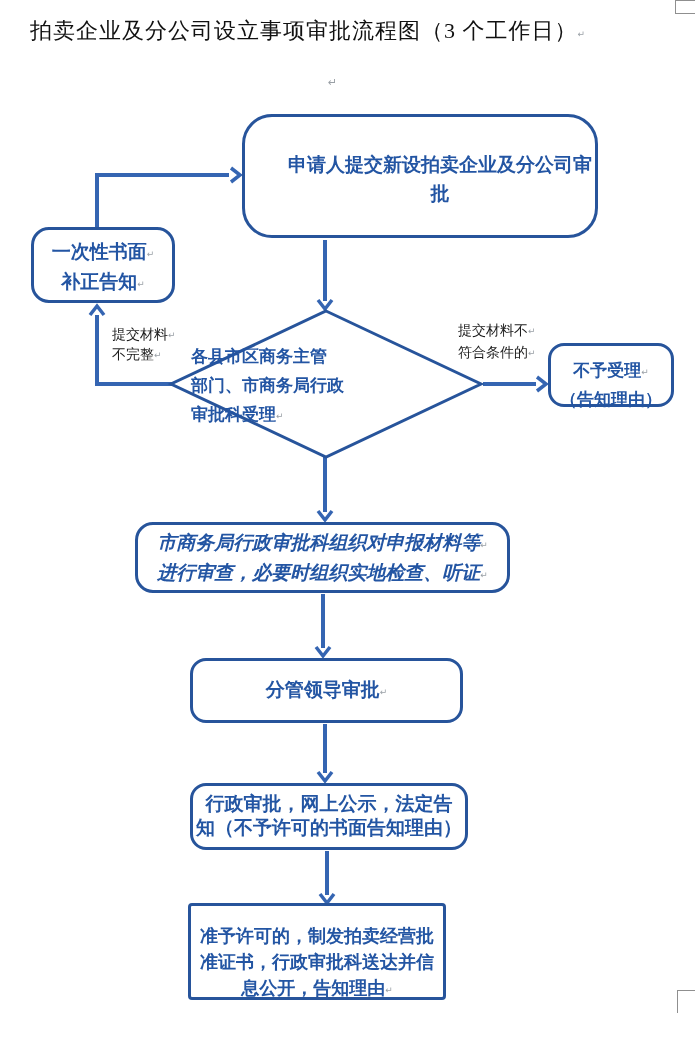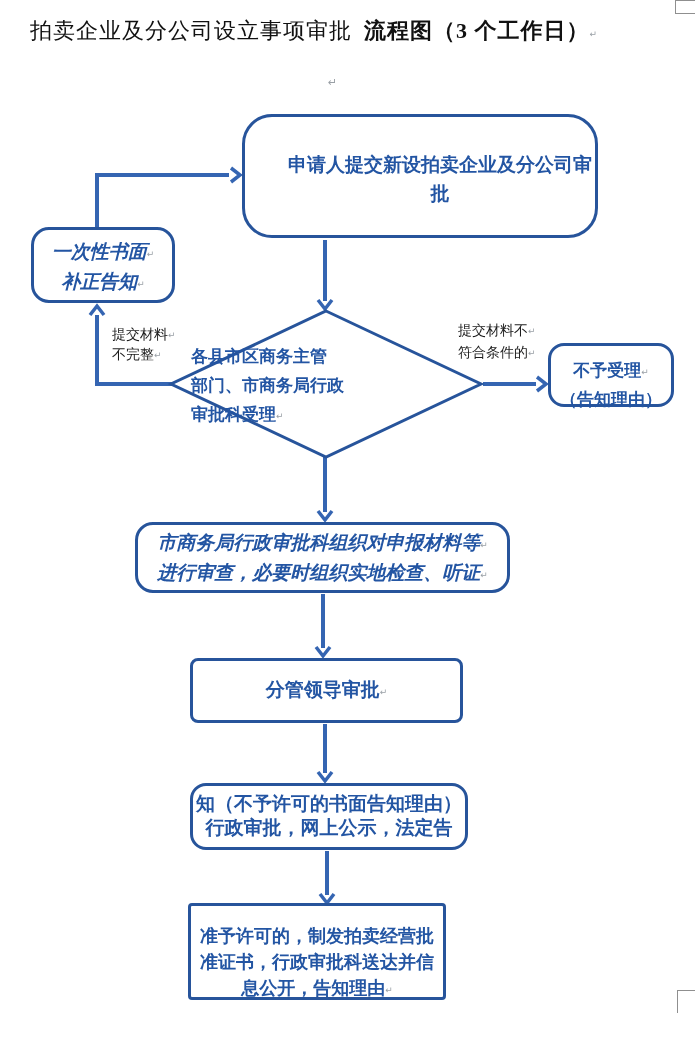--- a/index.html
+++ b/index.html
@@ -6,42 +6,42 @@
   #page {
     position:relative; width:695px; height:1049px; background:#ffffff;
     overflow:hidden; font-family:"Liberation Sans", sans-serif;
   }
   
   #doc-title {
     position:absolute; left:30px; top:16px; width:640px;
     font-family:"Liberation Serif", serif; font-size:22px; color:#111;
     letter-spacing:1px; white-space:nowrap; z-index:2;
   }
-  #doc-title .bold { font-weight:bold;margin-left:12px; }
+  #doc-title .bold { font-weight:normal; }
   
   .pmark {
     font-family:"DejaVu Sans", sans-serif; font-weight:normal;
     font-size:9px; color:#9aa0a6; vertical-align:1px;
   }
   #pmark-floating { position:absolute; left:328px; top:76px; font-size:11px; z-index:2; }
   
   #connector-layer { position:absolute; left:0; top:0; z-index:1; }
   .connector { stroke:#3565B2; stroke-width:4; fill:none; }
   .arrowhead { stroke:#3565B2; stroke-width:3.5; fill:none; }
   .diamond-shape { fill:#ffffff; stroke:#27549B; stroke-width:3; }
   
   .node {
     position:absolute; box-sizing:border-box; background:#ffffff;
     border:3px solid #27549B; color:#2355A3; font-weight:bold;
     text-align:center; z-index:2; font-family:"Liberation Sans", sans-serif;
   }
   #node-submit     { left:242px; top:114px; width:356px; height:124px; border-radius:30px; font-size:19px; line-height:29px; padding-top:33px;padding-left:40px; }
-  #node-supplement { left:31px;  top:227px; width:144px; height:76px;  border-radius:18px; font-size:19px; line-height:27px; padding-top:8px;font-style:italic; }
+  #node-supplement { left:31px;  top:227px; width:144px; height:76px;  border-radius:18px; font-size:19px; line-height:27px; padding-top:8px; }
   #node-review     { left:135px; top:522px; width:375px; height:71px;  border-radius:18px; font-size:19px; line-height:27px; padding-top:4px;font-style:italic; }
-  #node-leader     { left:190px; top:658px; width:273px; height:65px;  border-radius:8px; font-size:19px; line-height:58px; }
+  #node-leader     { left:190px; top:658px; width:273px; height:65px;  border-radius:16px; font-size:19px; line-height:58px; }
   #node-approve    { left:190px; top:783px; width:278px; height:67px;  border-radius:16px; font-size:19px; line-height:24px; padding-top:6px; }
   #node-issue      { left:188px; top:903px; width:258px; height:97px;  border-radius:4px; font-size:18px; line-height:26px; padding-top:17px; }
   #node-reject     { left:548px; top:343px; width:126px; height:64px;  border-radius:16px; font-size:17px; line-height:27px; padding-top:11px; }
   #diamond-text {
     position:absolute; left:191px; top:342px; width:270px; 
     font-size:17px; line-height:29px; font-weight:bold; color:#2355A3; z-index:2;
   }
   
   .flow-label {
     position:absolute; font-family:"Liberation Serif", serif;
@@ -122,22 +122,22 @@
   </div>
 
   <div id="node-review" class="node">
     <div><span>市商务局行政审批科组织对申报材料等</span><span class="pmark">↵</span></div>
     <div><span>进行审查，必要时组织实地检查、听证</span><span class="pmark">↵</span></div>
   </div>
 
   <div id="node-leader" class="node"><span>分管领导审批</span><span class="pmark">↵</span></div>
 
   <div id="node-approve" class="node">
+    <div><span>行政审批，网上公示，法定告</span></div>
     <div><span>知（不予许可的书面告知理由）</span></div>
-    <div><span>行政审批，网上公示，法定告</span></div>
   </div>
 
   <div id="node-issue" class="node">
     <div><span>准予许可的，制发拍卖经营批</span></div>
     <div><span>准证书，行政审批科送达并信</span></div>
     <div><span>息公开，告知理由</span><span class="pmark">↵</span></div>
   </div>
 
   <div id="label-incomplete" class="flow-label">
     <div><span>提交材料</span><span class="pmark">↵</span></div>

